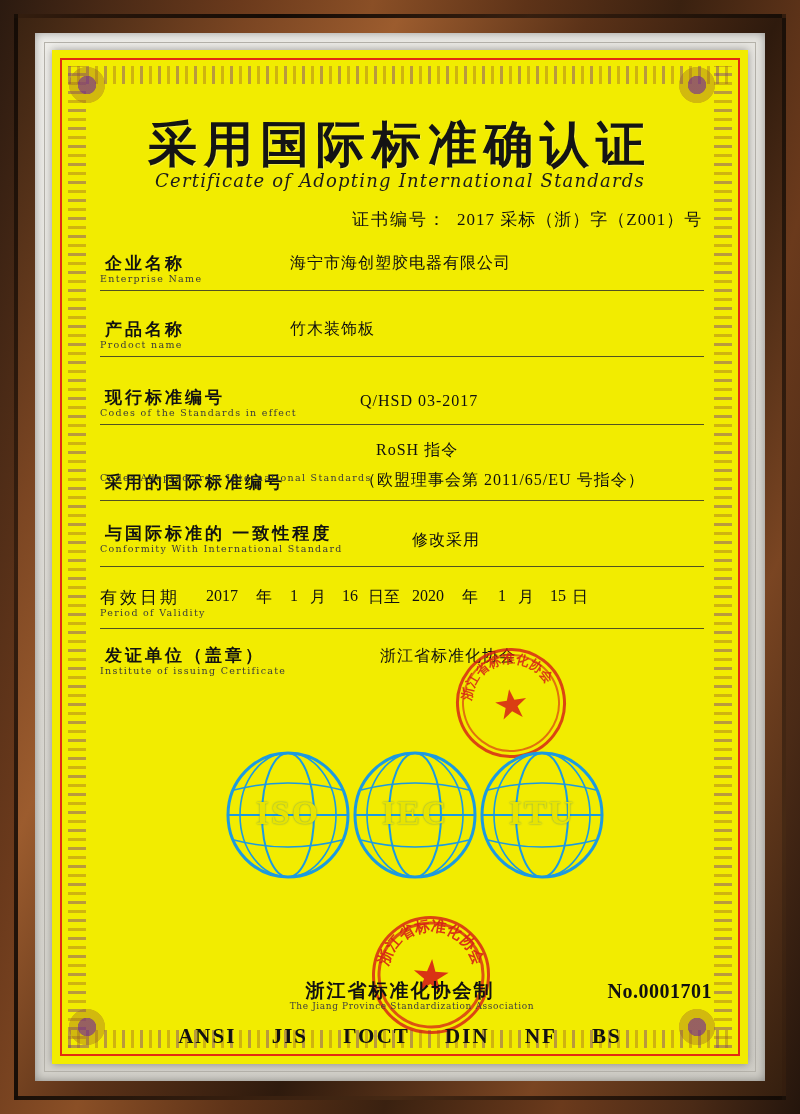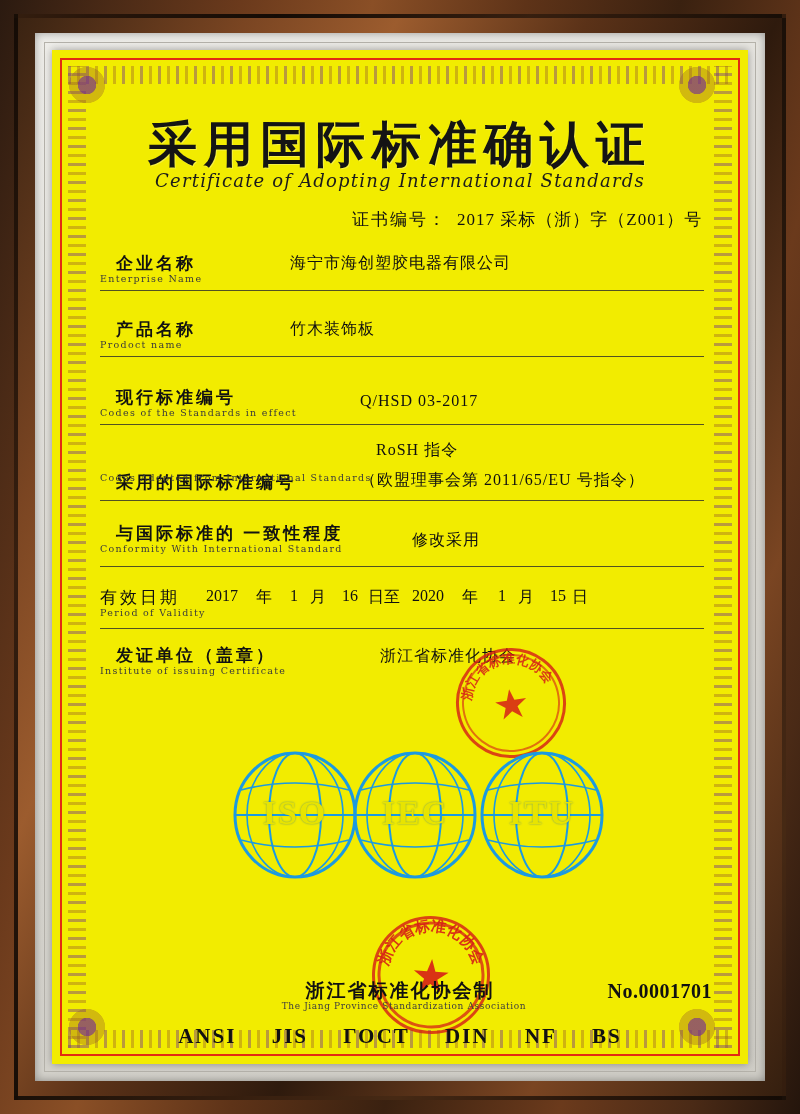--- a/index.html
+++ b/index.html
@@ -95,21 +95,21 @@
     position:absolute;left:300px;top:158px;
     font-family:"Liberation Serif", serif;font-size:17px;color:#121212;
     white-space:nowrap;
   }
   .certno-row .lbl{letter-spacing:2px;}
   .certno-row .val{margin-left:10px;letter-spacing:1px;}
 
   
   .field{position:absolute;left:48px;width:604px;}
   .field .lbl-cn{
-    position:absolute;left:16px;top:0;
+    position:absolute;left:5px;top:0;
     font-family:"Liberation Serif", serif;
     font-size:17px;font-weight:bold;color:#121212;letter-spacing:3px;
     white-space:nowrap;
   }
   .field .lbl-en{
     position:absolute;left:0;top:21px;
     font-family:"DejaVu Serif", serif;
     font-size:9.5px;color:#3a3a3a;letter-spacing:1.3px;white-space:nowrap;
   }
   .field .val{
@@ -161,21 +161,21 @@
   .stamp-top{left:404px;top:598px;width:110px;height:110px;transform:rotate(-8deg);}
   .stamp-bottom{left:320px;top:866px;width:118px;height:118px;transform:rotate(4deg);}
 
   
   .assoc-cn{
     position:absolute;left:0;top:928px;width:696px;text-align:center;
     font-family:"Liberation Serif", serif;font-size:19px;font-weight:bold;
     color:#111;letter-spacing:2px;
   }
   .assoc-en{
-    position:absolute;left:4px;top:951px;width:696px;text-align:center;
+    position:absolute;left:12px;top:951px;width:696px;text-align:center;
     font-family:"DejaVu Serif", serif;font-size:9px;color:#3d3d3d;letter-spacing:.6px;
   }
   .serial{
     position:absolute;right:36px;top:930px;
     font-family:"Liberation Serif", serif;font-size:20px;font-weight:bold;color:#111;
     letter-spacing:.5px;
   }
   .stdlist{
     position:absolute;left:0;top:974px;width:696px;text-align:center;
     font-family:"Liberation Serif", serif;font-size:21px;font-weight:bold;color:#111;
@@ -274,21 +274,21 @@
         <circle cx="52" cy="52" r="48" fill="none" stroke="rgba(214,32,22,.6)" stroke-width="2"></circle>
         <path id="arcTop" d="M 12,52 A 40,40 0 0 1 92,52" fill="none" stroke="none"></path>
         <text font-family="Liberation Serif, serif" font-size="13" font-weight="bold" fill="rgba(214,32,22,.85)">
           <textPath href="#arcTop" startOffset="6%">浙江省标准化协会</textPath>
         </text>
         <polygon points="52,38 55.8,49.2 67.6,49.2 58,56.1 61.7,67.4 52,60.4 42.3,67.4 46,56.1 36.4,49.2 48.2,49.2" fill="rgba(214,32,22,.85)"></polygon>
       </svg>
     </div>
 
     <div class="globes">
-      <div class="globe" style="left:7px;">
+      <div class="globe" style="left:0;">
         <svg width="136" height="130" viewBox="0 0 136 130">
           <ellipse cx="68" cy="65" rx="60" ry="62" fill="none" stroke="#1c9ae0" stroke-width="3"></ellipse>
           <ellipse cx="68" cy="65" rx="26" ry="62" fill="none" stroke="#1c9ae0" stroke-width="2"></ellipse>
           <ellipse cx="68" cy="65" rx="48" ry="62" fill="none" stroke="#1c9ae0" stroke-width="1.6"></ellipse>
           <line x1="8" y1="65" x2="128" y2="65" stroke="#1c9ae0" stroke-width="2"></line>
           <path d="M 14,40 Q 68,26 122,40" fill="none" stroke="#1c9ae0" stroke-width="1.6"></path>
           <path d="M 14,90 Q 68,104 122,90" fill="none" stroke="#1c9ae0" stroke-width="1.6"></path>
         </svg>
         <div class="gtext">ISO</div>
       </div>

